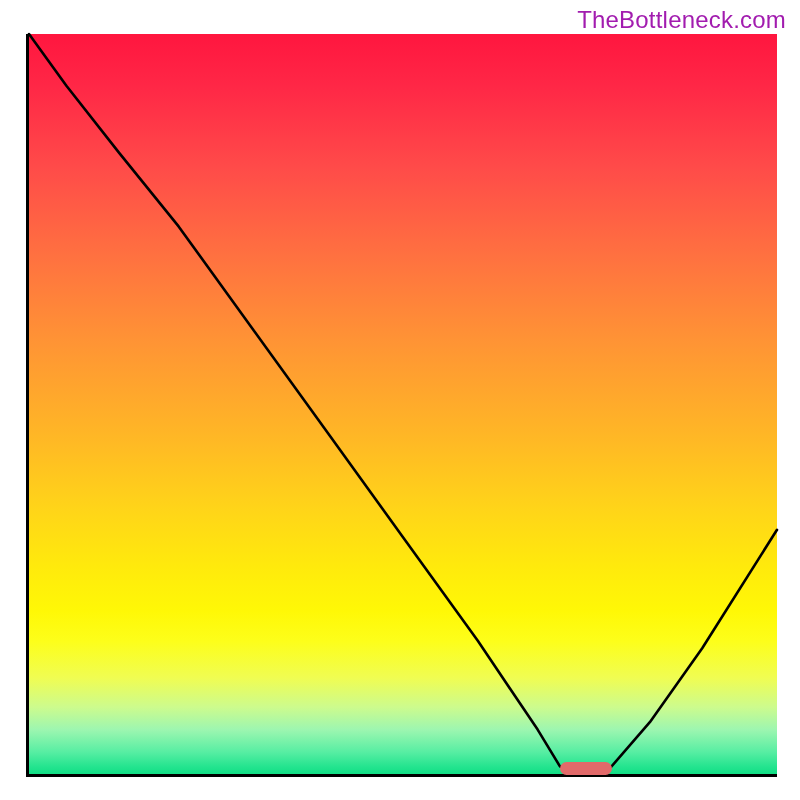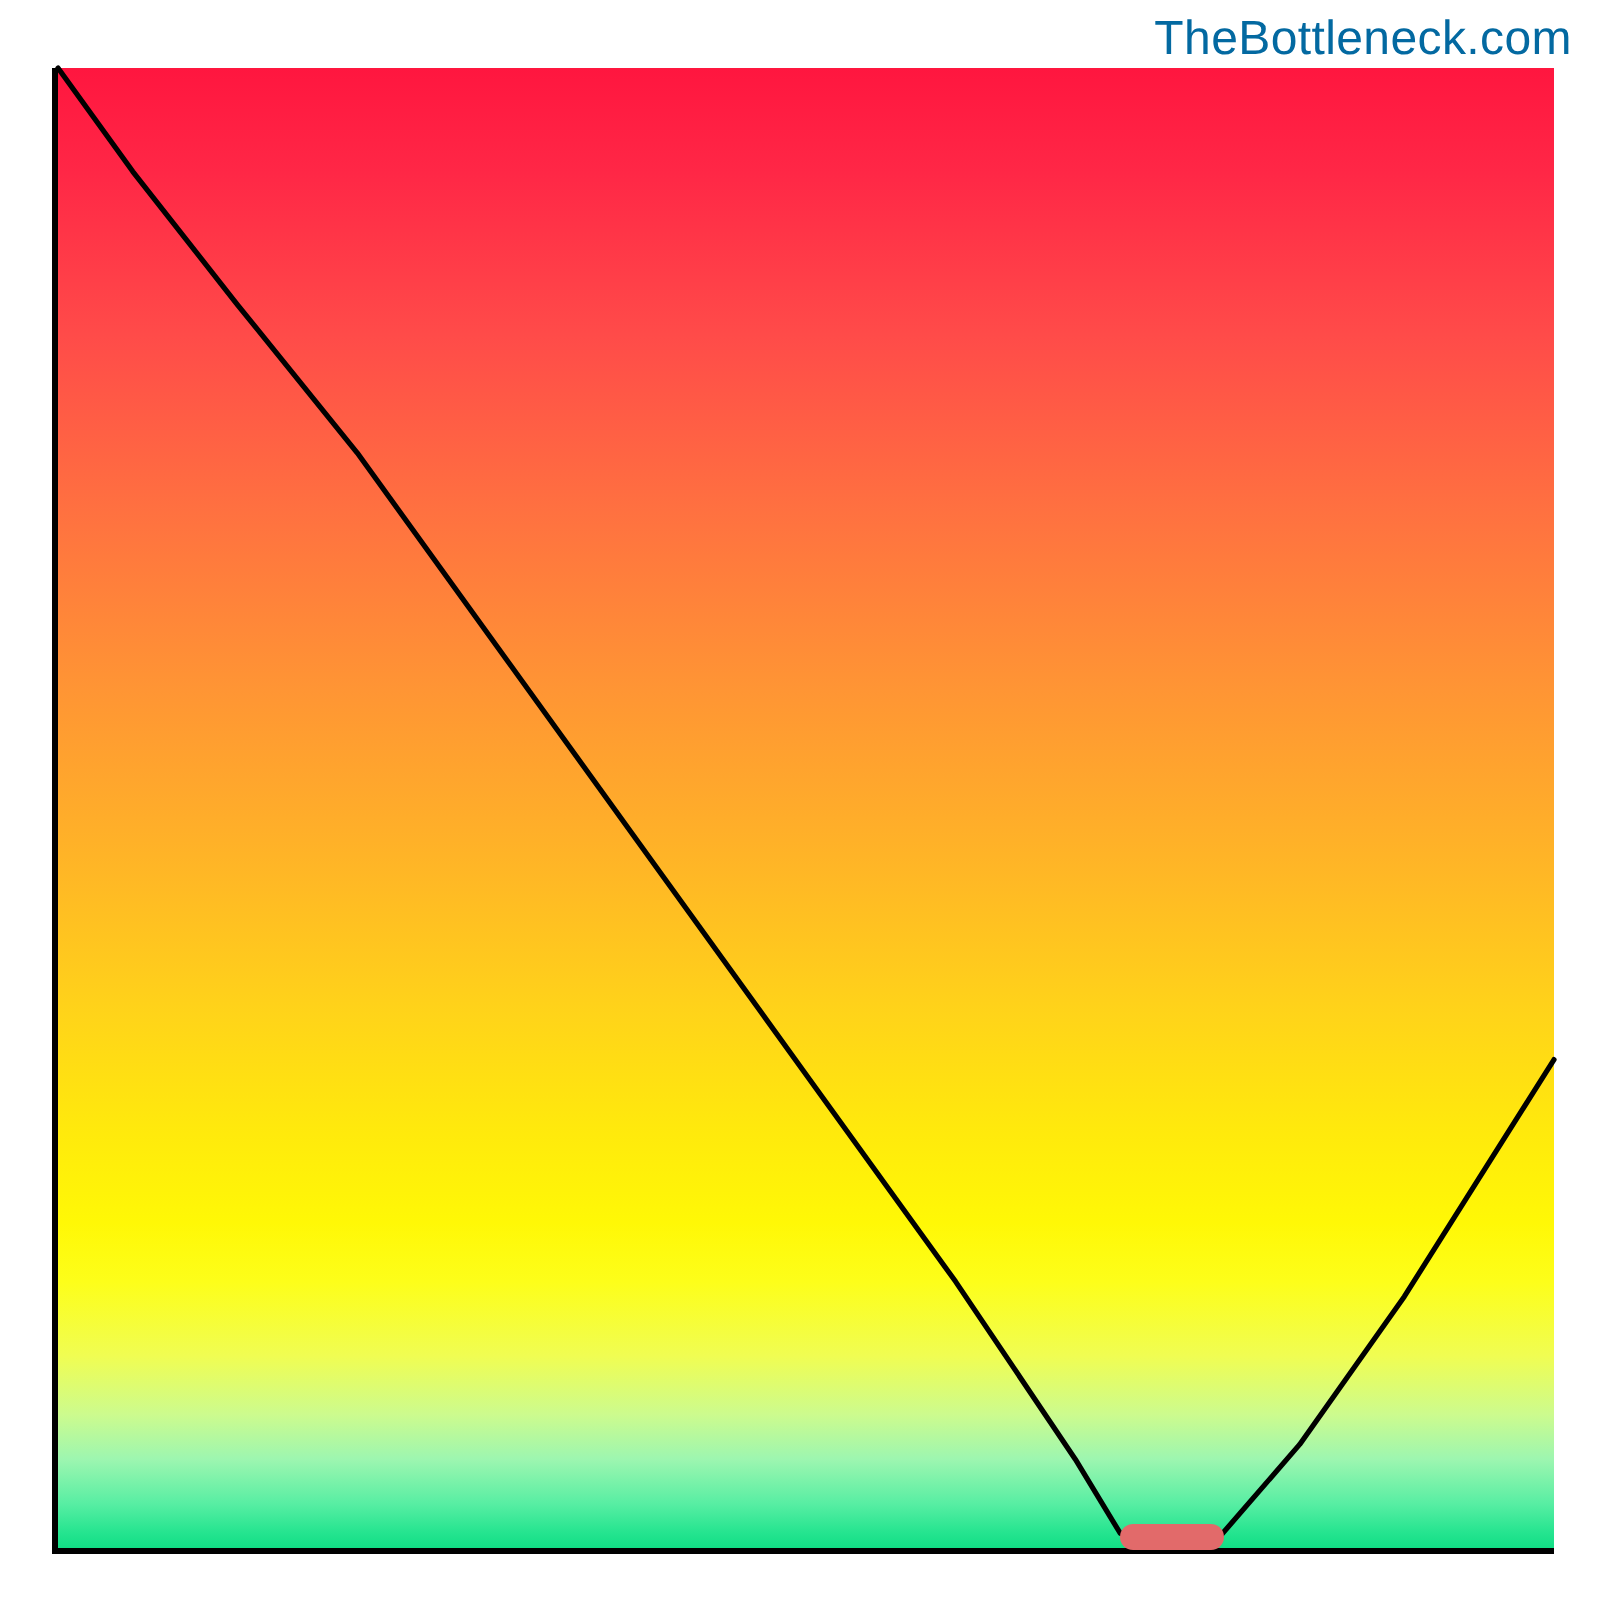--- a/index.html
+++ b/index.html
@@ -15,21 +15,21 @@
     width: 800px;
     height: 800px;
   }
   .watermark {
     position: absolute;
     top: 6px;
     right: 14px;
     font-family: Arial, Helvetica, sans-serif;
     font-size: 24px;
     font-weight: 500;
-    color: #0369a1;
+    color: #a21caf;
     z-index: 10;
     letter-spacing: 0.2px;
   }
   .plot-area {
     position: absolute;
     left: 26px;
     top: 34px;
     width: 748px;
     height: 740px;
     border-left: 3px solid #000;

